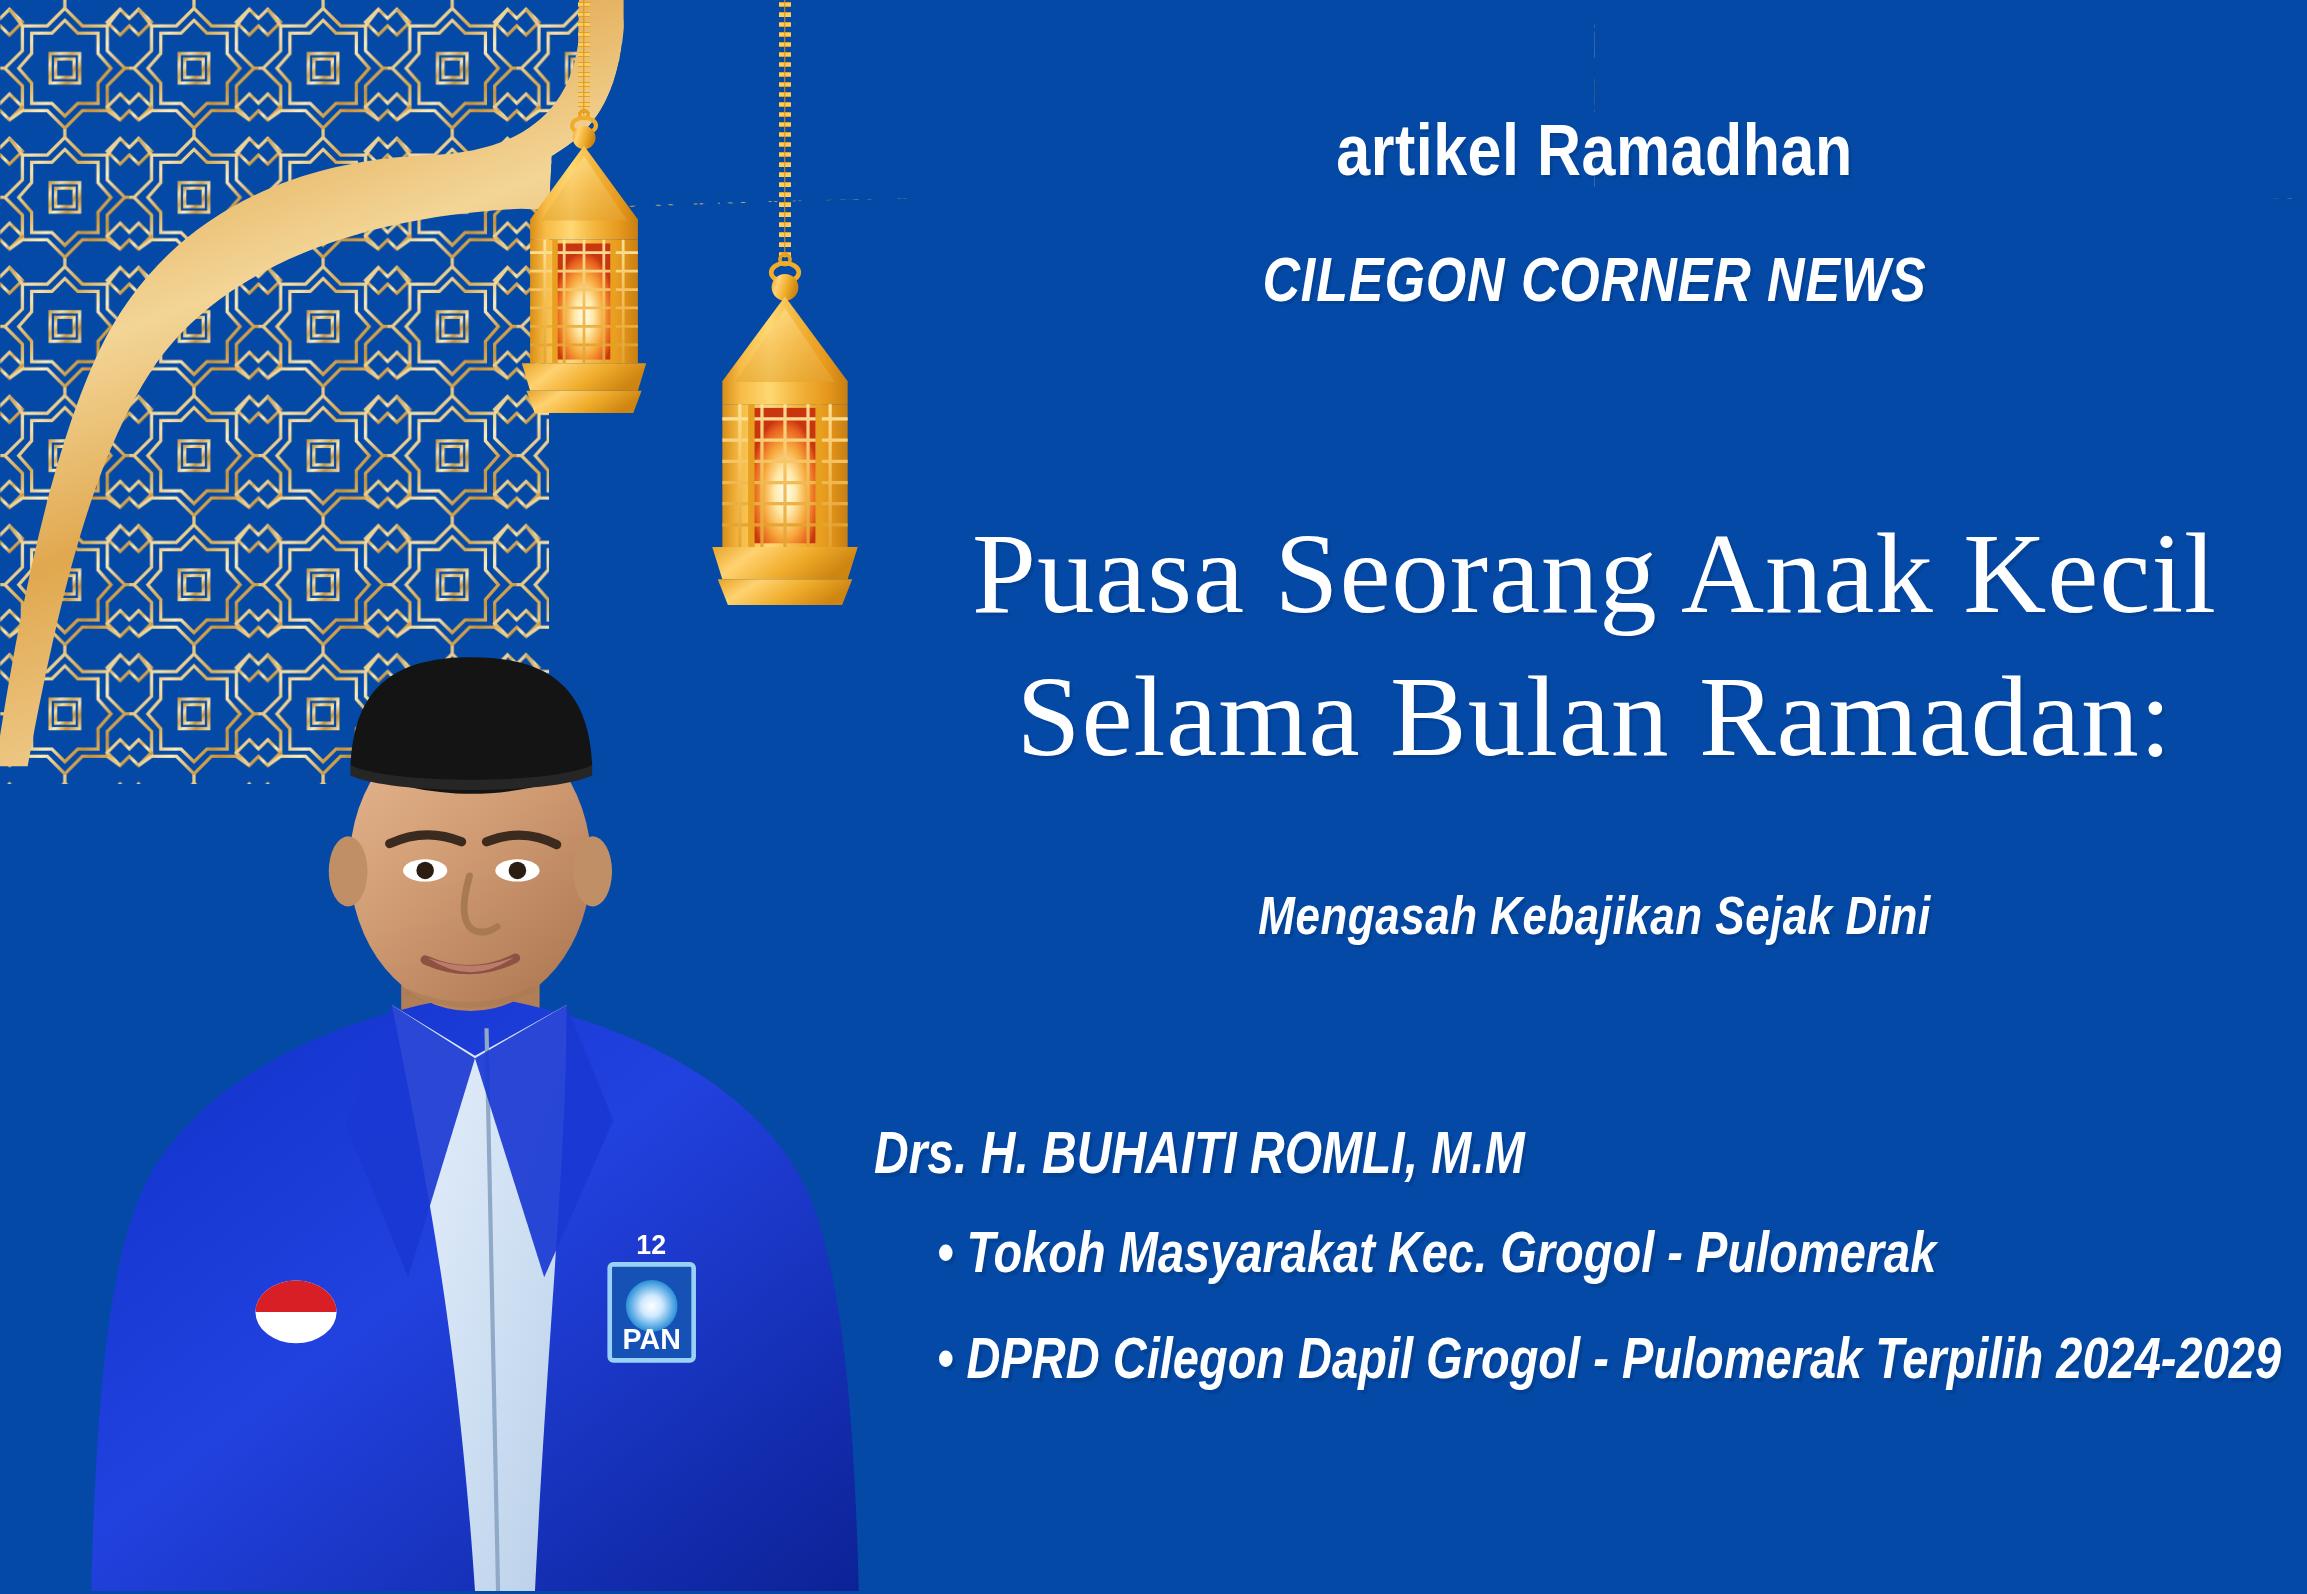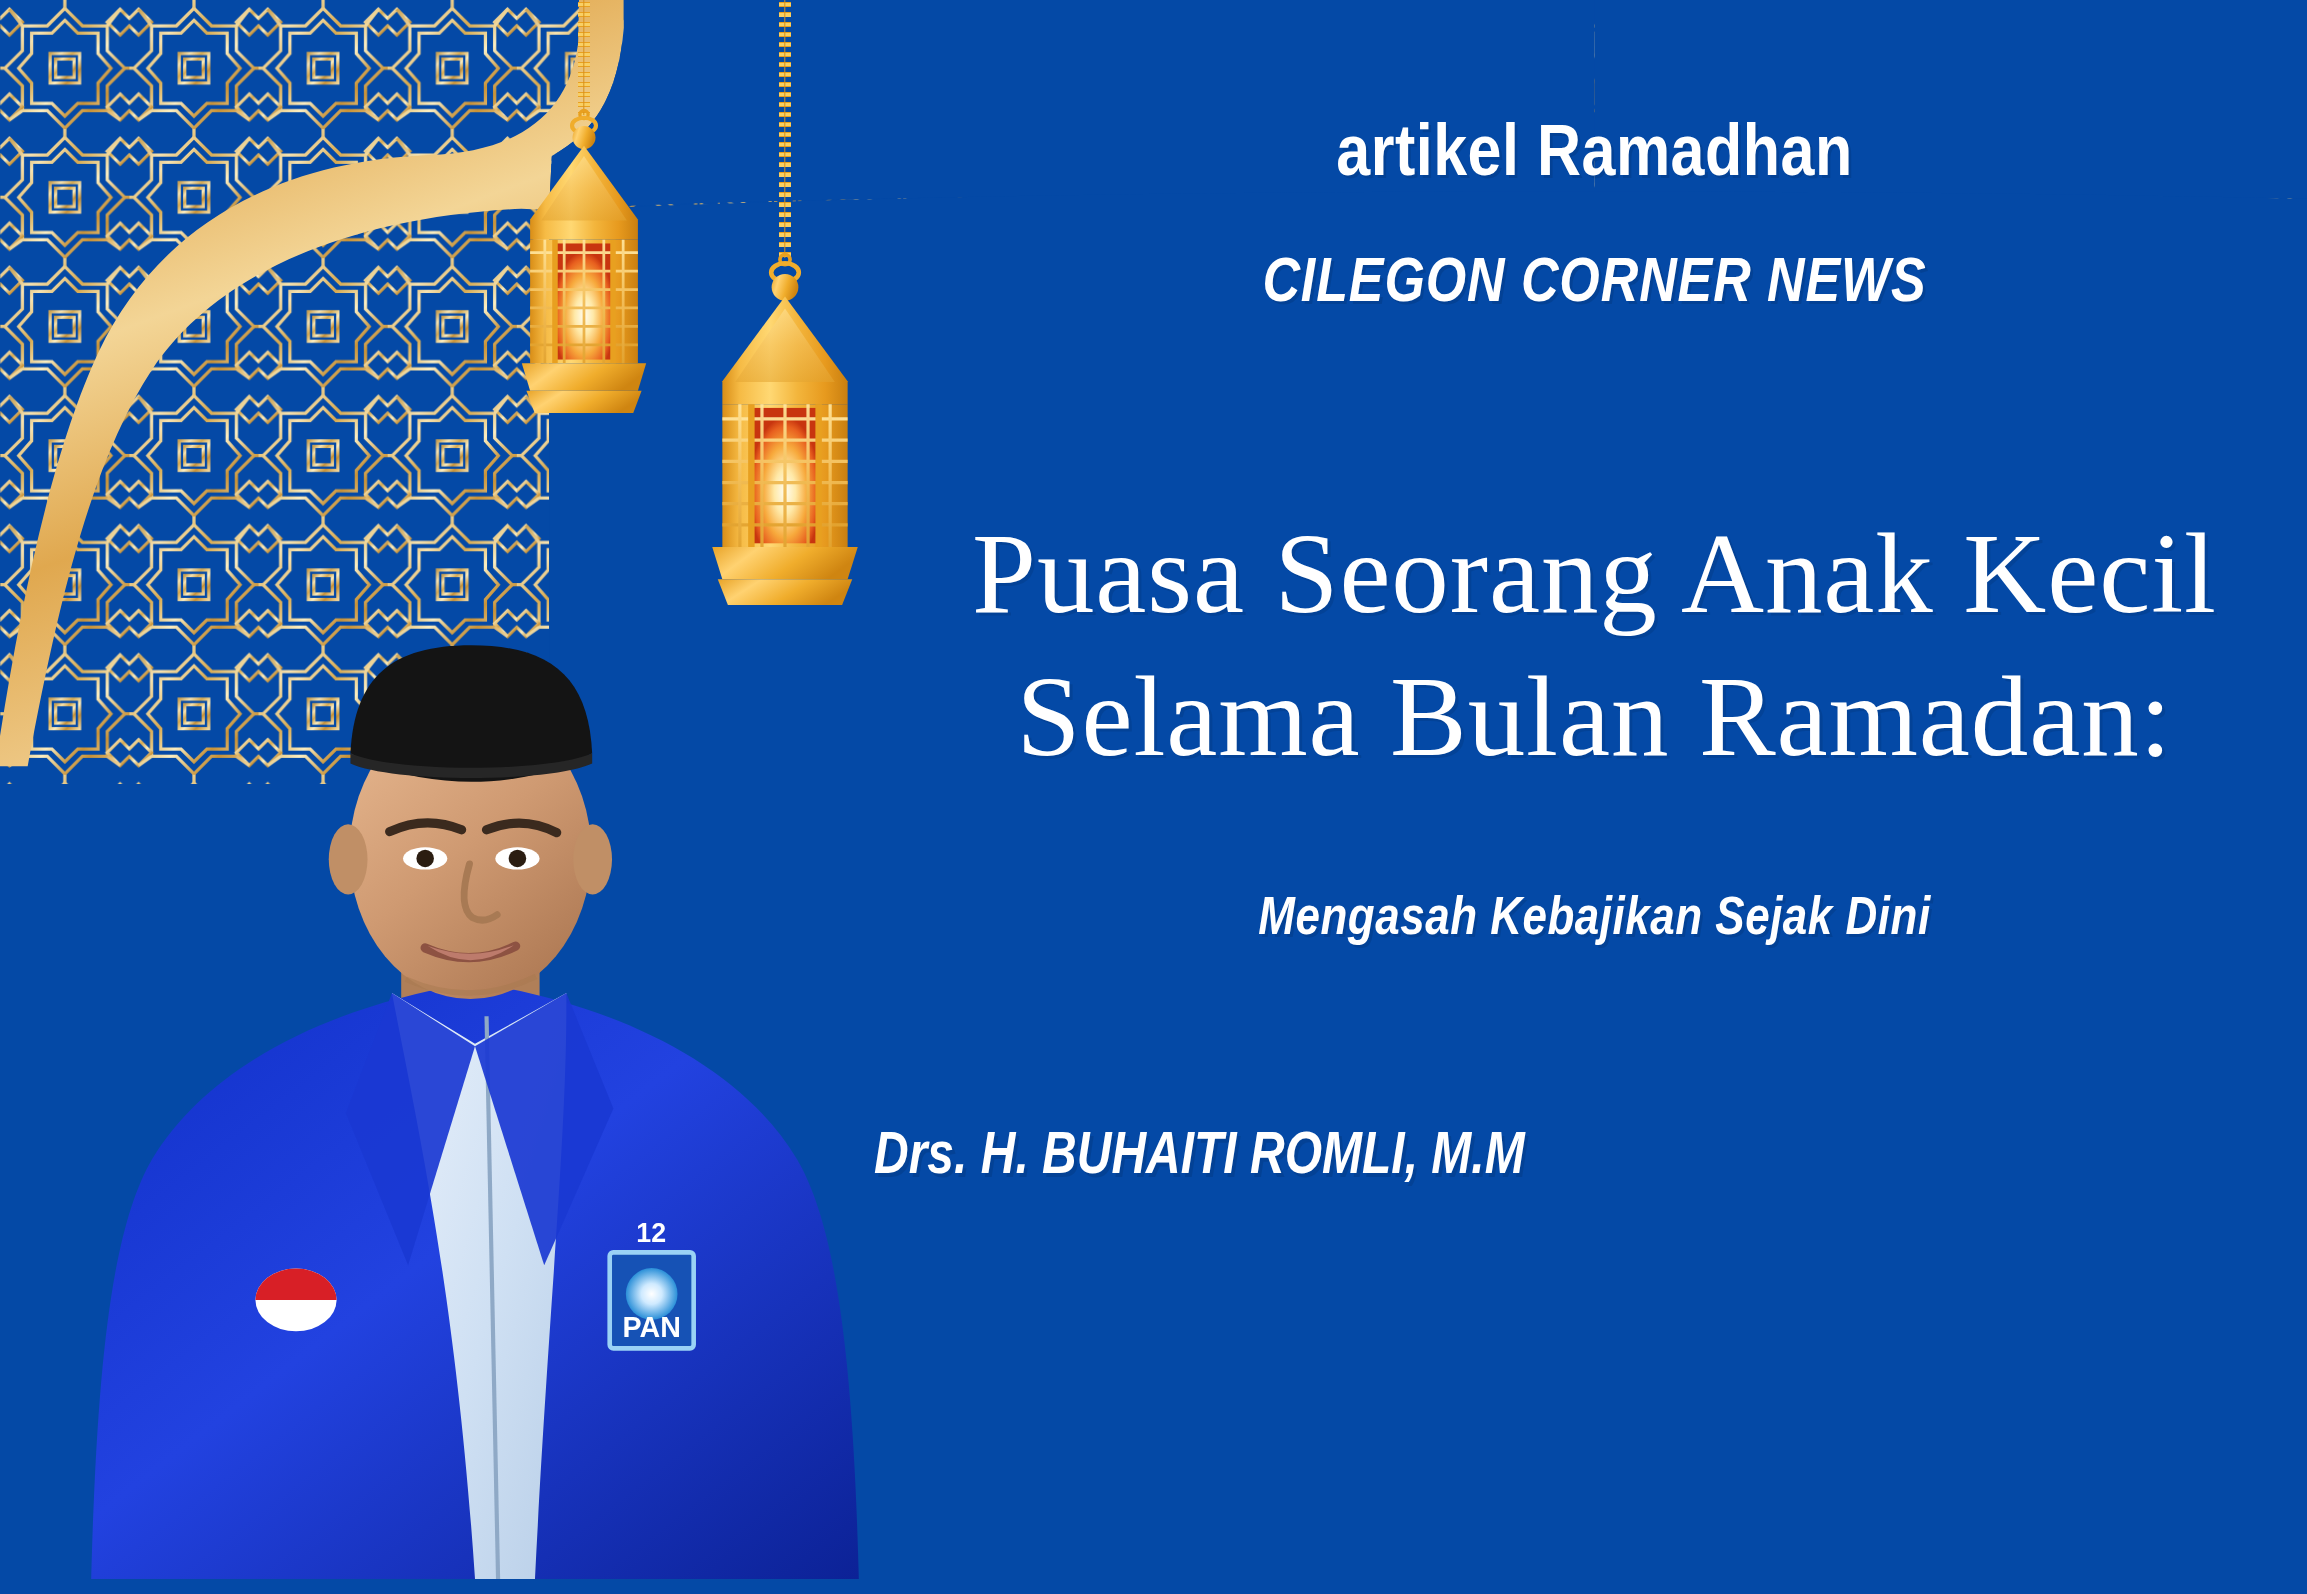--- a/index.html
+++ b/index.html
@@ -45,21 +45,21 @@
         rgba(0,0,0,0) 7.4px, rgba(0,0,0,0) 10px);
   }
   .chain::before{
     content:"";position:absolute;left:50%;top:0;transform:translateX(-50%);
     width:1.4px;height:100%;background:#d8901a;
   }
   .lantern{position:absolute;left:50%;transform:translateX(-50%);}
   .lantern svg{display:block;}
 
   
-  .photo{position:absolute;bottom:16px;}
+  .photo{position:absolute;bottom:4px;}
 
   
   .kicker{
     position:absolute;
     color:#ffffff;
     font-weight:bold;
     white-space:nowrap;
     text-shadow:2.8px 2.8px 0 rgba(0,0,0,.10);
   }
   #kicker1{
@@ -387,15 +387,23 @@
   <div class="kicker" id="kicker1">artikel Ramadhan</div>
   <div class="kicker" id="kicker2">CILEGON CORNER NEWS</div>
 
   <div class="main-title" id="title-line1">Puasa Seorang Anak Kecil</div>
   <div class="main-title" id="title-line2">Selama Bulan Ramadan:</div>
 
   <div class="sub-title">Mengasah Kebajikan Sejak Dini</div>
 
   <div class="person-name">Drs. H. BUHAITI ROMLI, M.M</div>
 
+  <ul class="bullets">
+    <li>
+      <span class="dot">•</span><span>Tokoh Masyarakat Kec. Grogol - Pulomerak</span>
+    </li>
+    <li>
+      <span class="dot">•</span><span>DPRD Cilegon Dapil Grogol - Pulomerak Terpilih 2024-2029</span>
+    </li>
+  </ul>
 
 </div>
 
 
 </body></html>

